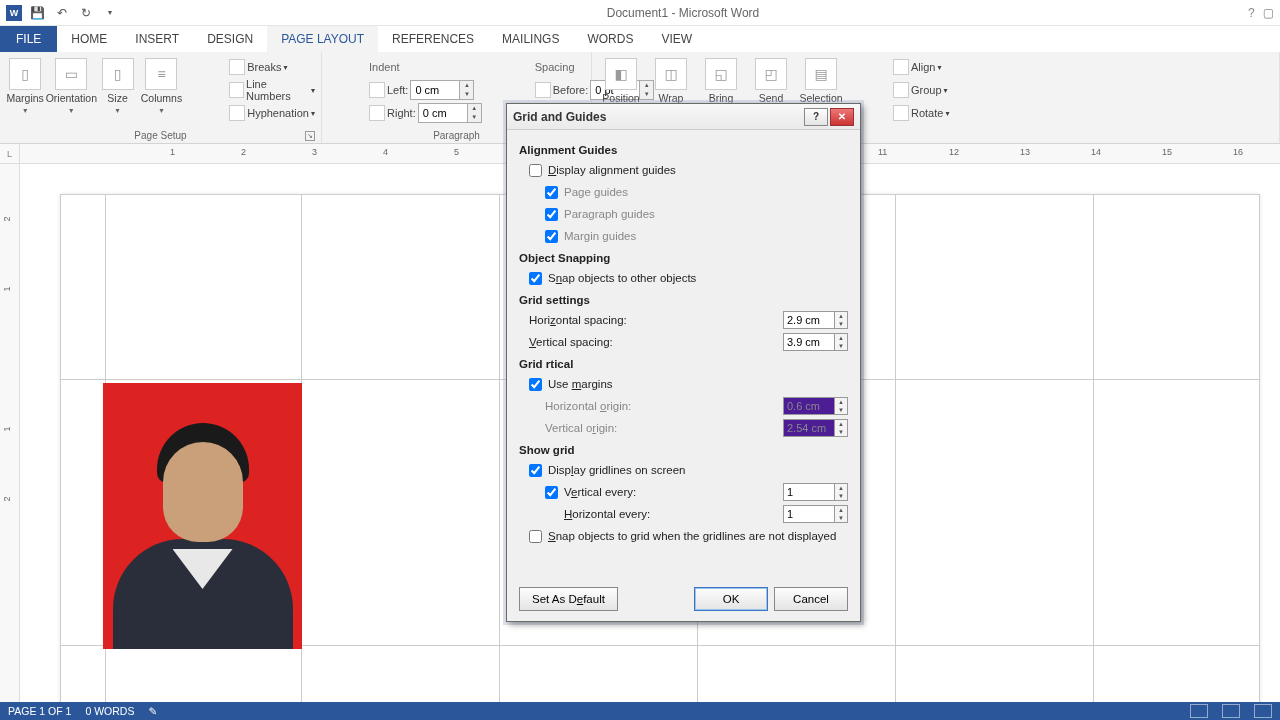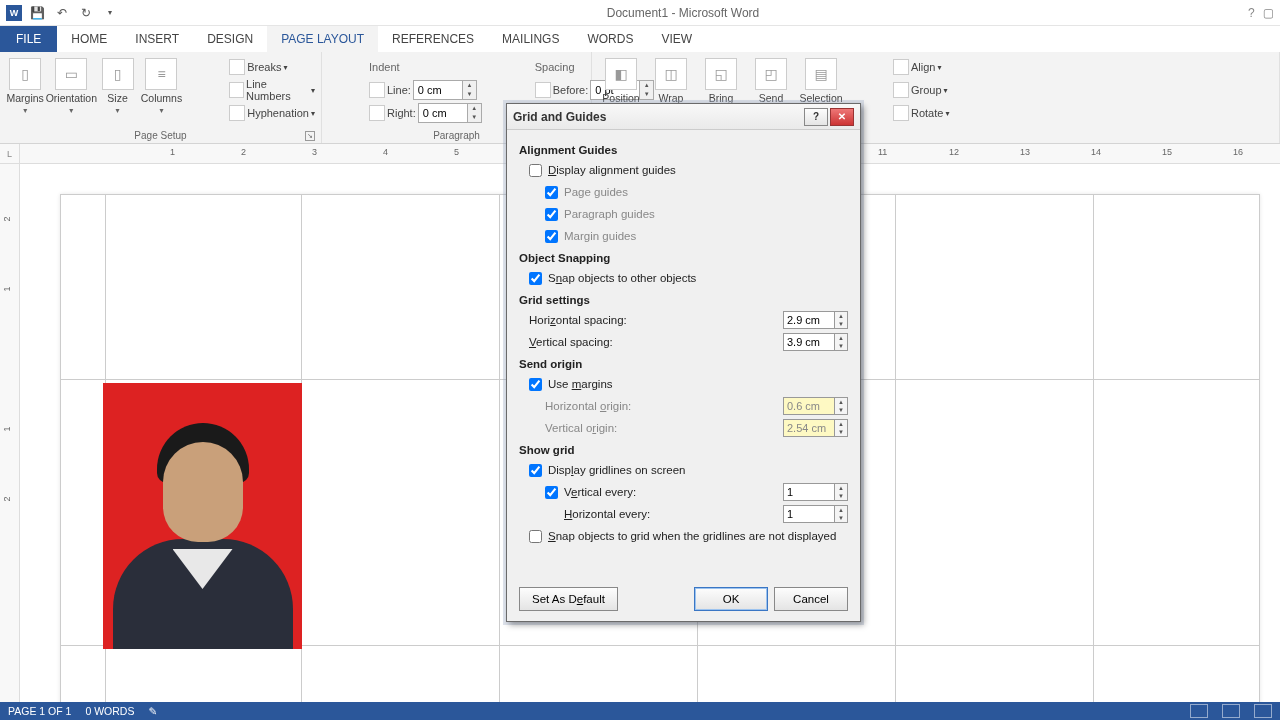--- a/index.html
+++ b/index.html
@@ -70,21 +70,21 @@
 .dlg-body .section { font-weight: bold; margin: 6px 0 4px 0; font-size:11.5px; }
 .dlg-body .row { display:flex; align-items:center; margin: 2px 0 2px 10px; height:20px; }
 .dlg-body .row.sub { margin-left: 26px; }
 .dlg-body .row label { flex:1; }
 .dlg-body .row input[type=checkbox]{ margin-right:6px; width:13px; height:13px; }
 .dlg-body .row .field { display:flex; }
 .dlg-body .row .field input { width:52px; height:18px; border:1px solid #999; font-size:11px; padding:0 3px; background:#fff; }
 .dlg-body .row .field .spud { width:13px; height:18px; border:1px solid #999; border-left:none; display:flex; flex-direction:column; background:#f4f4f4; }
 .dlg-body .row .field .spud span { flex:1; font-size:6px; text-align:center; line-height:8px; color:#555; }
 .dlg-body .row.disabled { color:#888; }
-.dlg-body .row.disabled .field input { background:#fef9c3; color:#888;margin-left:6px; }
+.dlg-body .row.disabled .field input { background:#4c1d95; color:#888;margin-left:6px; }
 .dlg-buttons { display:flex; gap:6px; padding: 6px 0 0 0; align-items:center; }
 .dlg-buttons .btn { border:1px solid #888; background:linear-gradient(#fdfdfd,#e4e4e4); font-size:11.5px; height:24px; padding:0 12px; cursor:pointer;margin-top:33px; }
 .dlg-buttons .btn.ok { border:1px solid #3a76c4; box-shadow: 0 0 0 1px #9cc3ef inset; width:74px;}
 .dlg-buttons .btn.cancel{width:74px;}
 .dlg-buttons .flex { flex:1; }
 
 
 .statusbar { position:absolute; bottom:0; left:0; right:0; height:18px; background:#2b579a; color:#fff; font-size:10.5px; display:flex; align-items:center; padding:0 8px; gap:14px; }
 .statusbar .flex { flex:1; }
 .statusbar .viewbtn { width:18px; height:14px; border:1px solid rgba(255,255,255,0.5); }
@@ -167,21 +167,21 @@
   </div>
 
   <div class="ribbon-group" style="width:270px;">
     <div class="group-body">
       <div class="stack">
         <div class="small-row" style="font-size:11px; color:#666;">
             <span>Indent</span>
           </div>
         <div class="small-row">
             <div class="sicon"></div>
-            <span>Line:</span>
+            <span>Left:</span>
             <div class="spin">
               <input value="0 cm" style="">
               <div class="arrows">
                 <span>▲</span>
                 <span>▼</span>
               </div>
             </div>
           </div>
         <div class="small-row">
             <div class="sicon"></div>
@@ -361,21 +361,21 @@
         <label><u>V</u>ertical spacing:</label>
         <div class="field">
           <input value="3.9 cm" style="">
           <div class="spud">
             <span>▲</span>
             <span>▼</span>
           </div>
         </div>
       </div>
 
-    <div class="section">Send origin</div>
+    <div class="section">Grid rtical</div>
     <div class="row">
         <input type="checkbox" checked="" style="">
         <label>Use <u>m</u>argins</label>
       </div>
     <div class="row sub disabled">
         <label>Horizontal <u>o</u>rigin:</label>
         <div class="field">
           <input value="0.6 cm" style="">
           <div class="spud">
             <span>▲</span>

